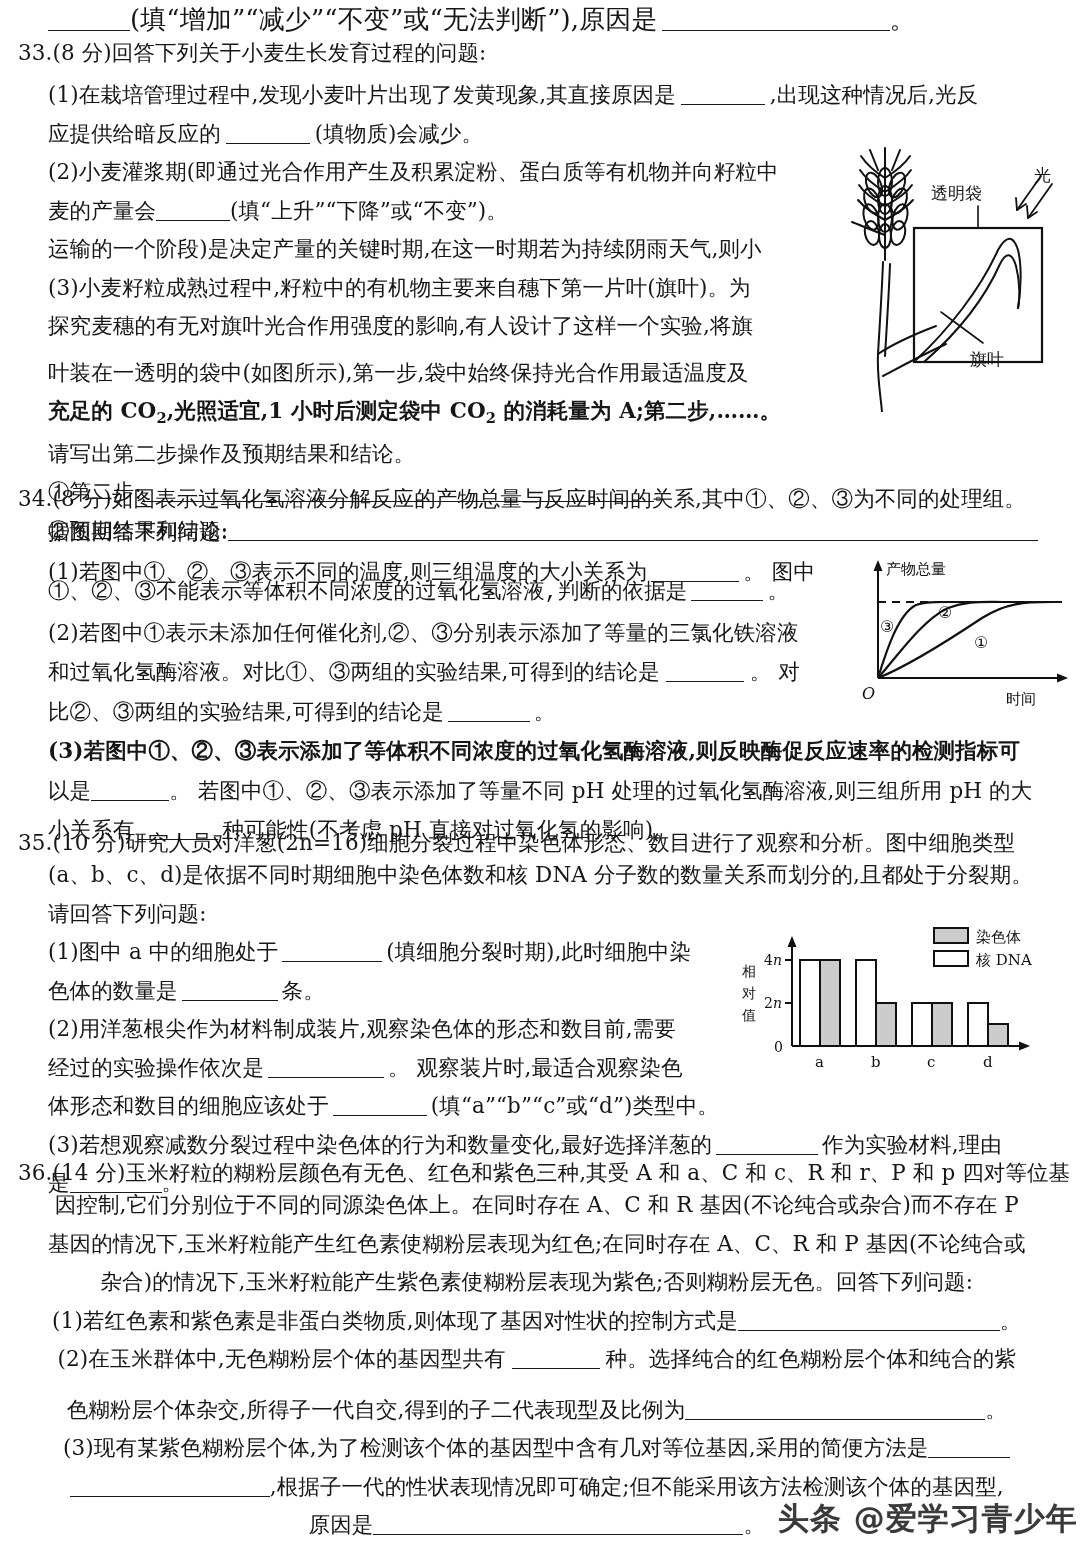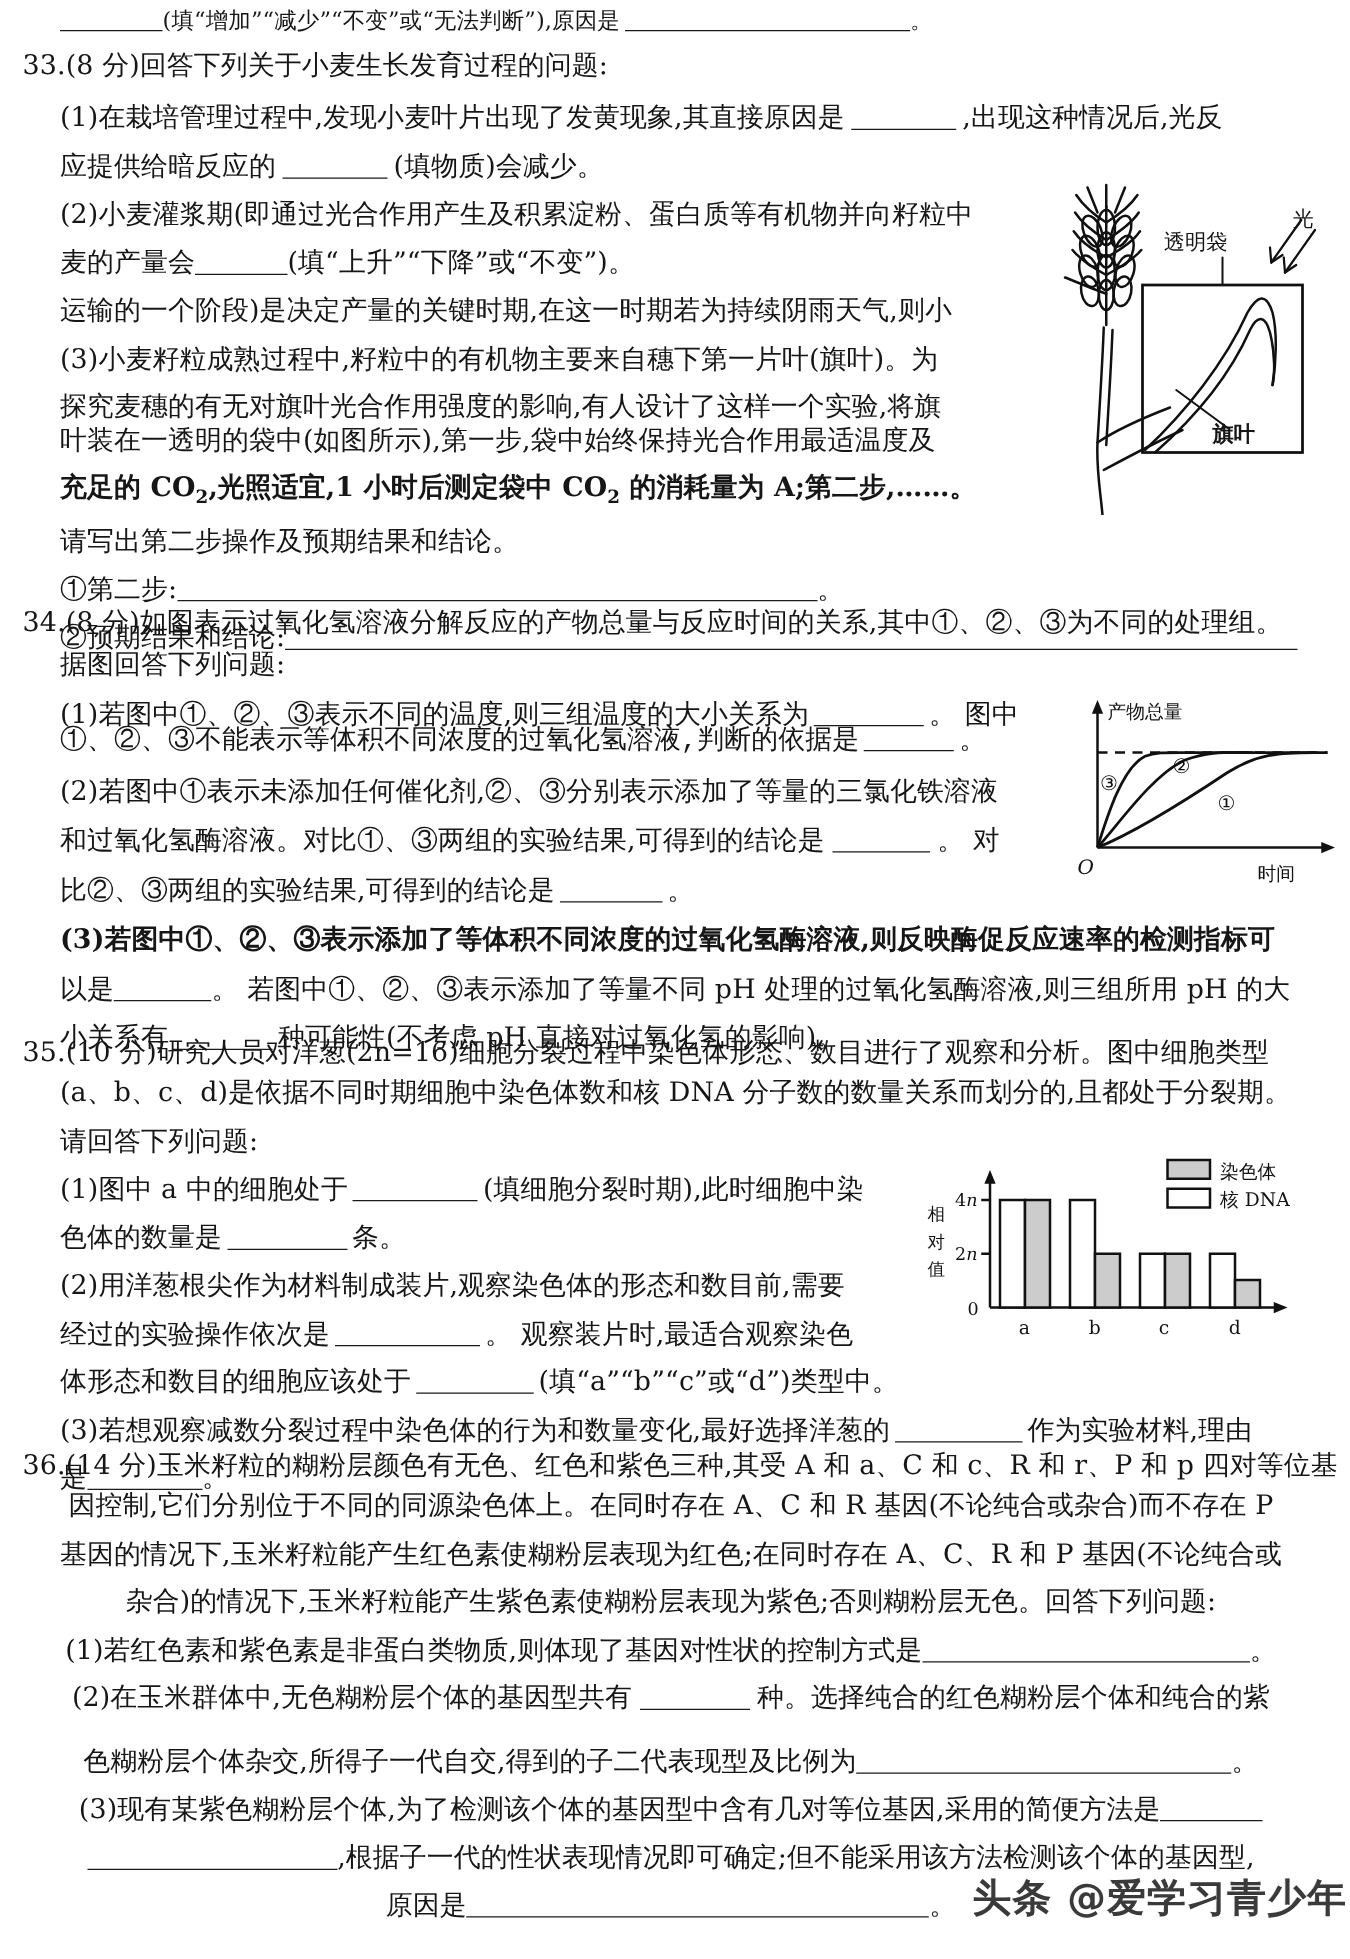--- a/index.html
+++ b/index.html
@@ -90,21 +90,21 @@
     text-shadow: 1.5px 1.5px 0 #ffffff, -0.5px -0.5px 0 #d8d8d8;
     opacity: 0.92;
   }
 </style>
 </head>
 <body>
 
 <div class="page">
 
   <div class="qblock" style="left:48px; top:6px;">
-    <div class="line" style="font-size:18px;">
+    <div class="line" style="font-size:26px;">
       <span class="blank" style="width:82px;"></span><span>(填“增加”“减少”“不变”或“无法判断”),原因是</span><span class="blank" style="width:228px; margin-left:4px;"></span><span>。</span>
     </div>
   </div>
 
   <div class="qblock" style="left:18px; top:42px;">
     <div class="line">
       <span class="latin">33.</span><span class="latin">(8 分)</span><span>回答下列关于小麦生长发育过程的问题:</span>
     </div>
   </div>
 
@@ -123,21 +123,21 @@
     </div>
     <div class="line" style="margin-top:17px;">
       <span>运输的一个阶段)是决定产量的关键时期,在这一时期若为持续阴雨天气,则小</span>
     </div>
     <div class="line" style="margin-top:17px;">
       <span>(3)小麦籽粒成熟过程中,籽粒中的有机物主要来自穗下第一片叶(旗叶)。为</span>
     </div>
     <div class="line" style="margin-top:17px;">
       <span>探究麦穗的有无对旗叶光合作用强度的影响,有人设计了这样一个实验,将旗</span>
     </div>
-    <div class="line" style="margin-top:5px;">
+    <div class="line" style="margin-top:25px;">
       <span>叶装在一透明的袋中(如图所示),第一步,袋中始终保持光合作用最适温度及</span>
     </div>
     <div class="line" style="margin-top:17px;font-weight:bold;">
       <span>充足的 CO</span><sub class="latin">2</sub><span>,光照适宜,1 小时后测定袋中 CO</span><sub class="latin">2</sub><span> 的消耗量为 A;第二步,……。</span>
     </div>
     <div class="line" style="margin-top:17px;">
       <span>请写出第二步操作及预期结果和结论。</span>
     </div>
     <div class="line" style="margin-top:17px;">
       <span>①第二步:</span><span class="blank" style="width:512px;"></span><span>。</span>
@@ -196,21 +196,21 @@
         <path d="M113 172 L155 203" stroke-width="1.6"></path>
 
         <path d="M213 36 L189 70" stroke-width="1.8"></path>
         <path d="M224 44 L200 78" stroke-width="1.8"></path>
         <path d="M189 70 L188 58 M189 70 L198 64" stroke-width="1.8"></path>
         <path d="M200 78 L199 66 M200 78 L209 72" stroke-width="1.8"></path>
       </g>
     </svg>
     <span class="fig-label" style="left:103px; top:42px;">透明袋</span>
     <span class="fig-label" style="left:206px; top:24px;">光</span>
-    <span class="fig-label" style="left:142px; top:196px;font-weight:bold;">旗叶</span>
+    <span class="fig-label" style="left:142px; top:208px;">旗叶</span>
   </div>
 
   <div class="qblock" style="left:18px; top:488px;">
     <div class="line">
       <span class="latin">34.</span><span class="latin">(8 分)</span><span>如图表示过氧化氢溶液分解反应的产物总量与反应时间的关系,其中①、②、③为不同的处理组。</span>
     </div>
   </div>
 
   <div class="qblock" style="left:48px; top:521px;">
     <div class="line">

